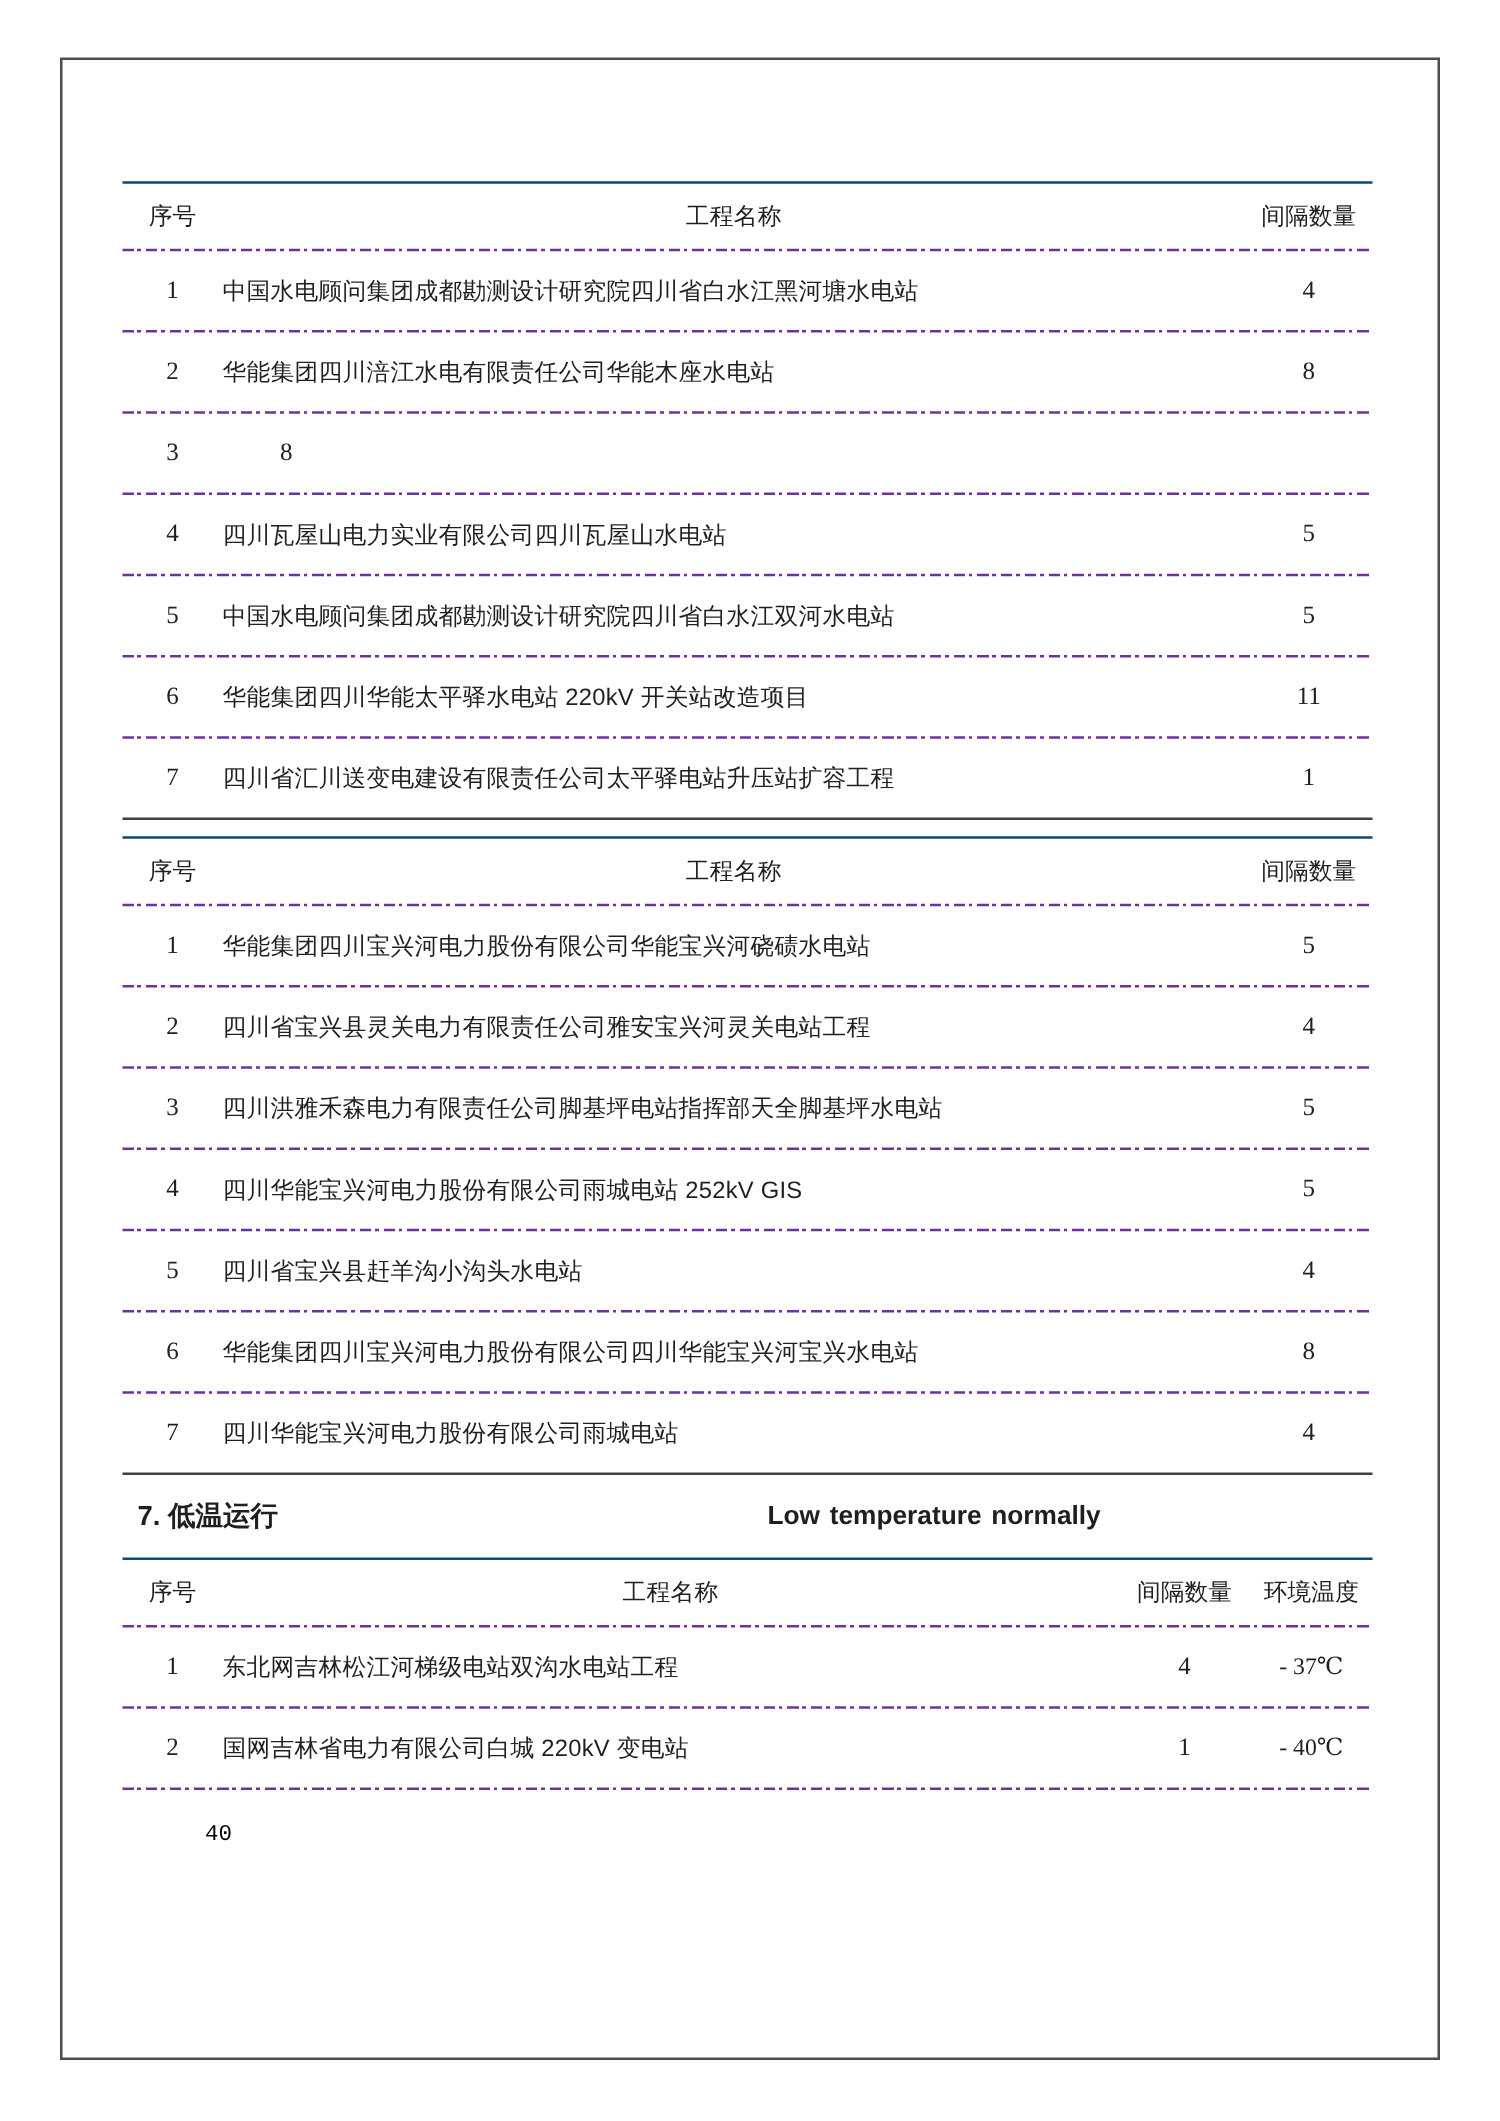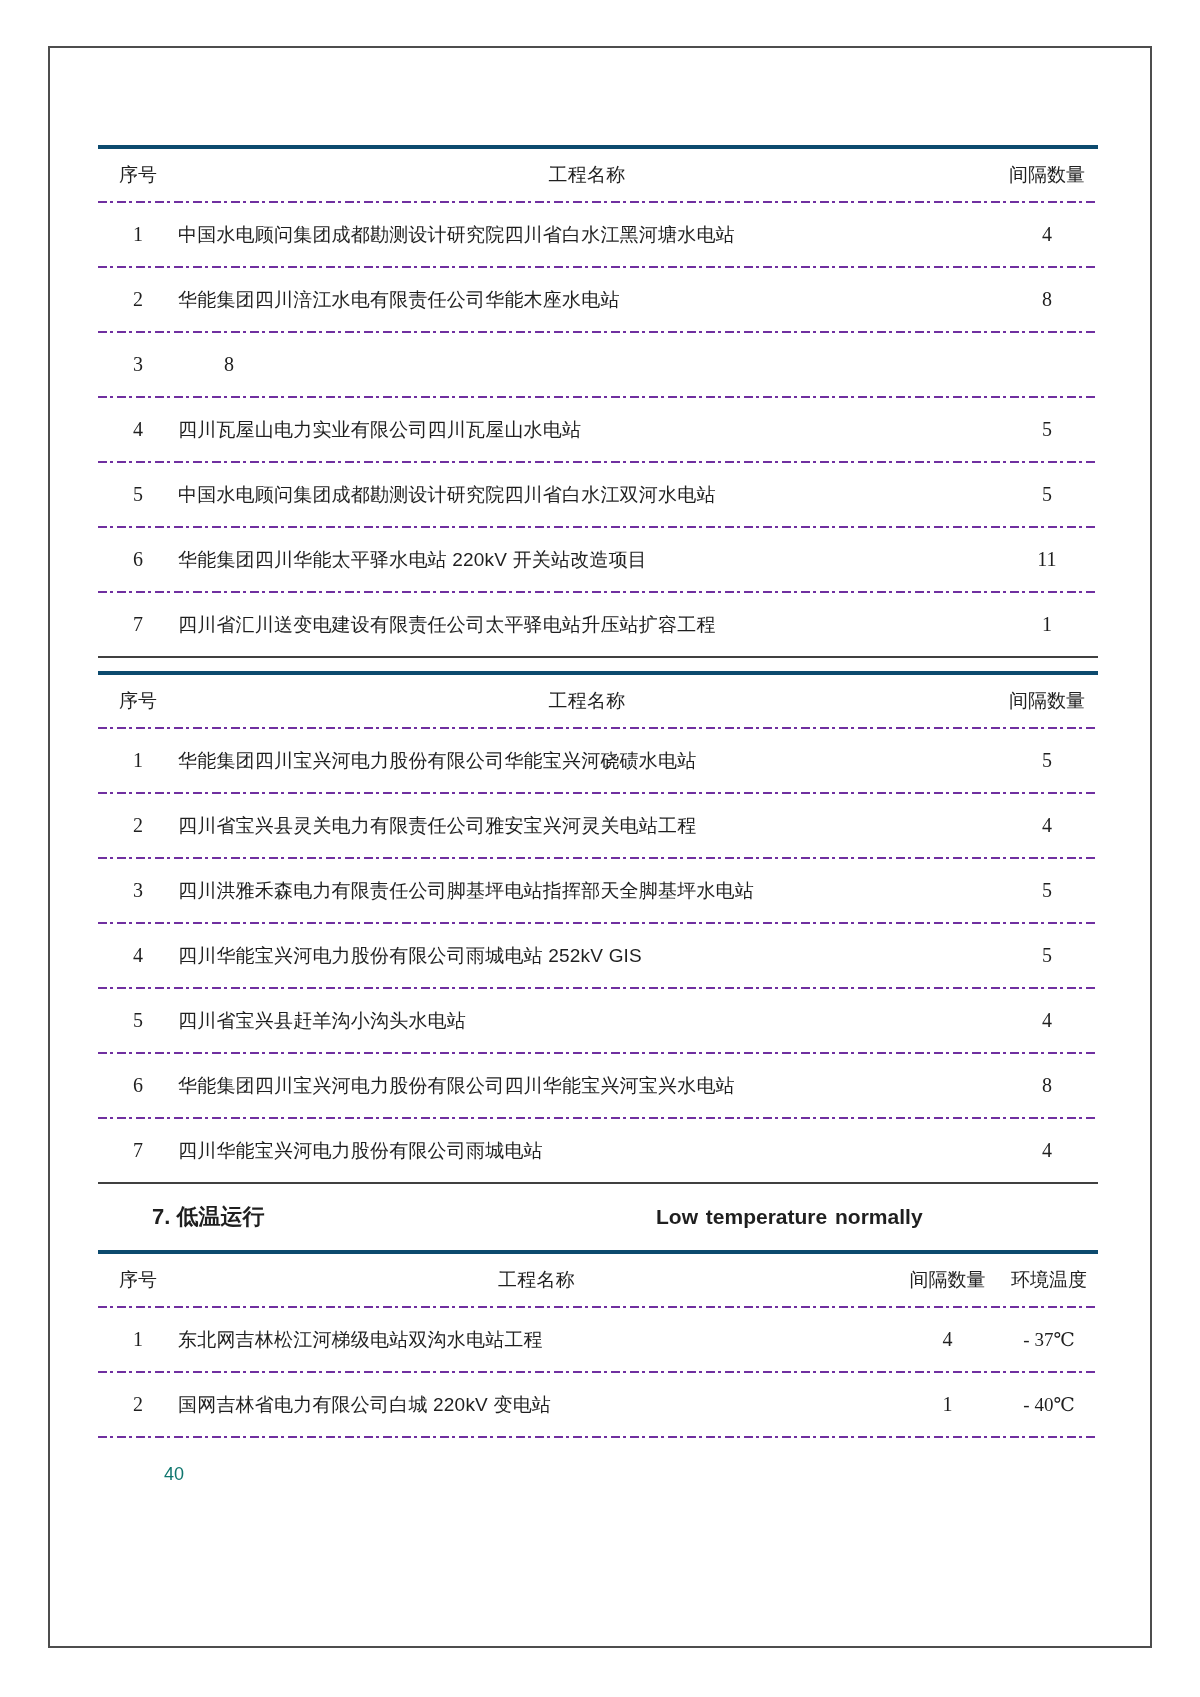--- a/index.html
+++ b/index.html
@@ -8,21 +8,21 @@
     font-family:"Liberation Sans","DejaVu Sans",sans-serif;color:#1f1f1f;
     overflow:hidden;
   }
   .sheet-border{
     position:absolute;left:48px;top:46px;width:1100px;height:1598px;
     border:2px solid #4d4d4d;pointer-events:none;background:transparent;
   }
   .content{position:absolute;left:98px;top:145px;width:1000px;}
 
   
-  .ptable{border-top:4px solid #0c4a6e;}
+  .ptable{border-top:2px solid #0c4a6e;}
   .ptable.closed{border-bottom:2px solid #404040;}
   .t-row{display:flex;align-items:center;height:63px;}
   .t-row.t-header{height:52px;}
   .t-header > div{font-family:"Liberation Sans","DejaVu Sans",sans-serif;font-size:19px;}
   .c-index{width:80px;text-align:center;flex:0 0 auto;
            font-family:"Liberation Serif","DejaVu Serif",serif;font-size:20px;}
   .c-name{flex:1 1 auto;text-align:left;font-size:19px;letter-spacing:0.2px;}
   .t-header .c-name{text-align:center;}
   .c-count{width:102px;text-align:center;flex:0 0 auto;
            font-family:"Liberation Serif","DejaVu Serif",serif;font-size:20px;}
@@ -39,26 +39,26 @@
   .ptable.closed .t-body > .sep-dashdot:last-child{display:none;}
 
   
   .sec-heading{display:flex;align-items:flex-start;padding:6px 0 7px 12px;}
   .sec-zh{width:458px;flex:0 0 auto;font-weight:700;font-size:22px;line-height:37px;}
   .sec-zh span{display:block;}
   .sec-en{width:530px;flex:0 0 auto;font-weight:700;font-size:21px;line-height:37px;word-spacing:2px;}
   .sec-en .en-l1{display:block;text-align-last:justify;}
   .sec-en .en-l2{display:block;text-align:left;}
   .sec-heading.sec7{align-items:center;padding:13px 0 13px 12px;}
-  .sec-zh7{width:458px;flex:0 0 auto;font-weight:700;font-size:22px;line-height:40px;margin-left:42px;}
+  .sec-zh7{width:458px;flex:0 0 auto;font-weight:700;font-size:22px;line-height:40px;}
   .sec-en7{flex:1 1 auto;font-weight:700;font-size:21px;line-height:40px;padding-left:46px;word-spacing:2px;}
 
   .page-number{
-    margin:26px 0 0 66px;font-family:Liberation Sans, sans-serif;
-    font-size:18px;color:#0f766e;
+    margin:26px 0 0 66px;font-family:Liberation Mono, monospace;
+    font-size:18px;color:#000000;
   }
 </style>
 </head>
 <body>
 
 <div class="sheet-border"></div>
 
 <div class="content">
 
   <section class="ptable closed">

